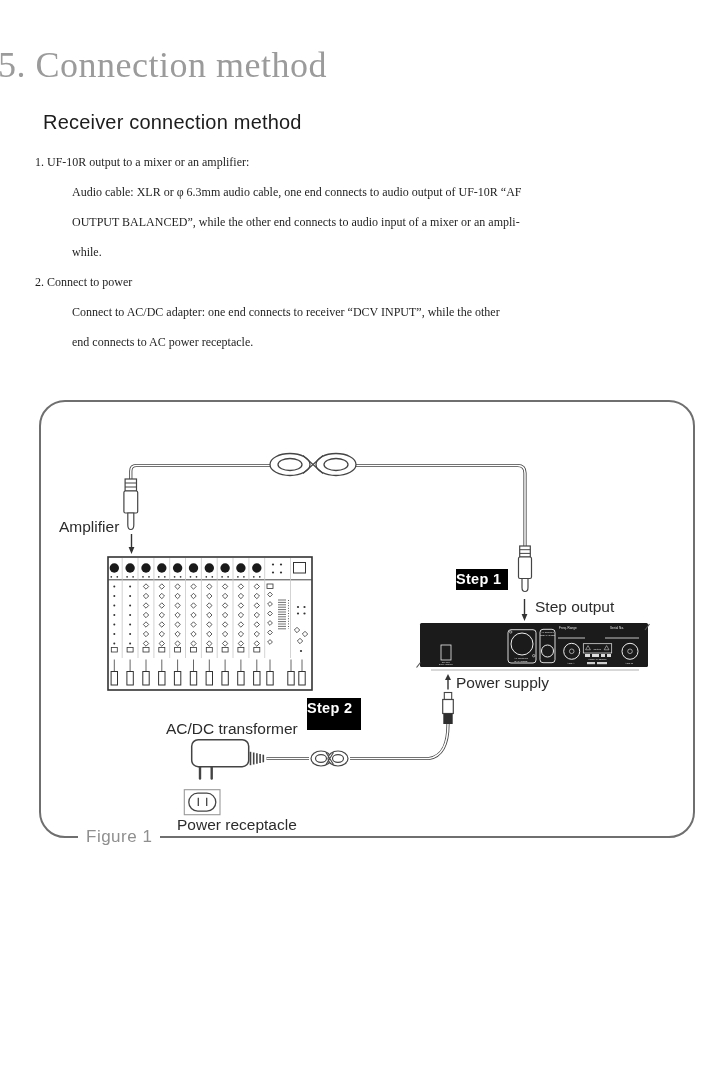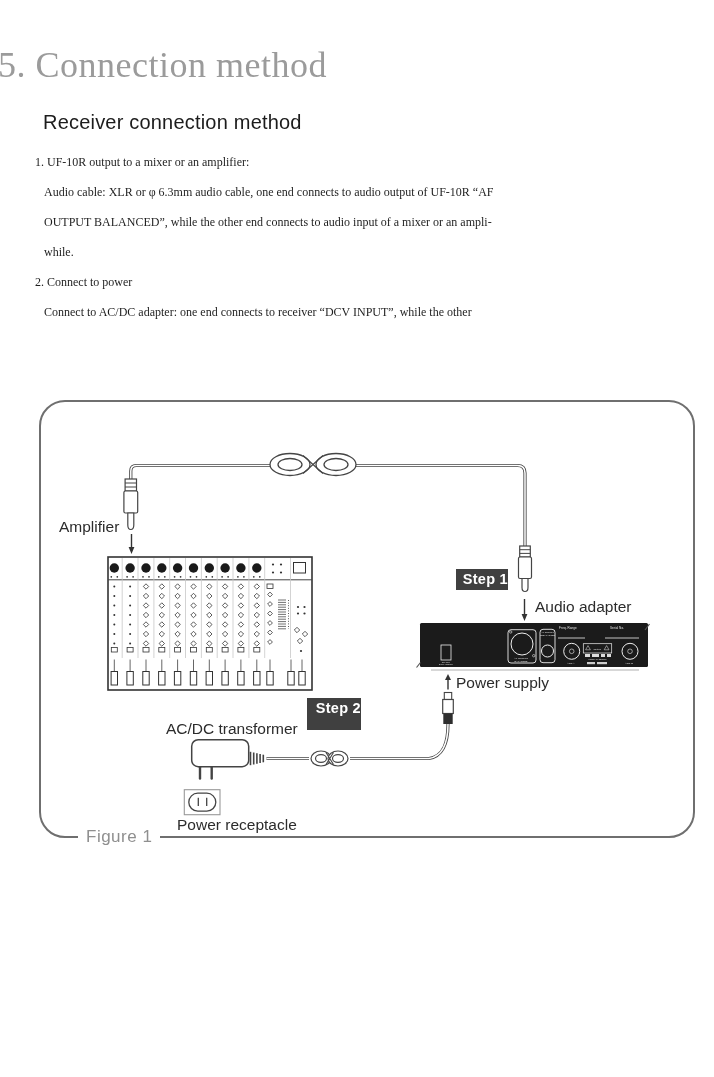--- a/index.html
+++ b/index.html
@@ -6,26 +6,26 @@
   .page{position:relative;width:714px;height:1077px;background:#fff;overflow:hidden;
         font-family:"Liberation Sans",sans-serif;margin-top:48px;}
   .title{position:absolute;left:-2px;top:-6px;margin:0;font:400 36px/1.3 "Liberation Serif",serif;
          color:#9b9b9b;letter-spacing:.5px;white-space:nowrap;}
   .heading{position:absolute;left:43px;top:62px;margin:0;font:400 20px/1.2 "Liberation Sans",sans-serif;
          color:#1c1c1c;letter-spacing:.2px;white-space:nowrap;}
   .body-text{position:absolute;left:0;top:99px;width:714px;}
   .body-text .ln{height:30px;line-height:30px;font-family:"Liberation Serif",serif;
          font-size:12px;color:#1e1e1e;white-space:nowrap;}
   .ln-num{padding-left:35px;}
-  .ln-cont{padding-left:44px;}
+  .ln-cont{padding-left:72px;}
   .figure-box{position:absolute;left:39px;top:352px;width:656px;height:438px;box-sizing:border-box;
          border:2px solid #6f6f6f;border-radius:26px;}
   .fig-svg{position:absolute;left:39px;top:352px;width:656px;height:438px;}
   .lbl{position:absolute;font:15.5px/1.2 "Liberation Sans",sans-serif;color:#2c2c2c;white-space:nowrap;}
-  .badge{position:absolute;background:#404040;color:#ffffff;text-align:right;
+  .badge{position:absolute;background:#000000;color:#ffffff;text-align:left;
          font:bold 14.5px/20.5px "Liberation Sans",sans-serif;letter-spacing:.3px;}
   .figure-caption{position:absolute;left:78px;top:779px;background:#ffffff;padding:0 8px;
          font:17px/20px "Liberation Sans",sans-serif;color:#8f8f8f;letter-spacing:.5px;z-index:5;}
   .page-number{position:absolute;left:715px;top:1049px;font:18px/1.2 "Liberation Sans",sans-serif;color:#2e2e2e;}
   
   .cab{fill:none;stroke:#454545;stroke-width:3.2;}
   .cab-in{fill:none;stroke:#ffffff;stroke-width:1.5;}
   .ln-art{stroke:#454545;fill:#ffffff;}
   .ptx{fill:#e8e8e8;font-family:"Liberation Sans",sans-serif;text-anchor:middle;letter-spacing:.1px;}
 </style>
@@ -37,20 +37,21 @@
   <h1 class="title">5. Connection method</h1>
   <h2 class="heading">Receiver connection method</h2>
 
   <div class="body-text">
     <div class="ln ln-num">1. UF-10R output to a mixer or an amplifier:</div>
     <div class="ln ln-cont">Audio cable: XLR or φ 6.3mm audio cable, one end connects to audio output of UF-10R “AF</div>
     <div class="ln ln-cont">OUTPUT BALANCED”, while the other end connects to audio input of a mixer or an ampli-</div>
     <div class="ln ln-cont">while.</div>
     <div class="ln ln-num">2. Connect to power</div>
     <div class="ln ln-cont">Connect to AC/DC adapter: one end connects to receiver “DCV INPUT”, while the other</div>
+    <div class="ln ln-cont">end connects to AC power receptacle.</div>
   </div>
 
   <div class="figure-box"></div>
 
   <svg class="fig-svg" viewBox="0 0 656 438">
 
     <g>
       <path class="cab" d="M 91.8 82 L 91.8 71 Q 91.8 65.5 97.3 65.5 L 233 65.5"></path>
       <path class="cab-in" d="M 91.8 82 L 91.8 71 Q 91.8 65.5 97.3 65.5 L 233 65.5"></path>
       <path class="cab" d="M 314 65.5 L 478.5 65.5 Q 486 65.5 486 73 L 486 146"></path>
@@ -378,21 +379,21 @@
     <g>
       <rect x="145.3" y="389.7" width="35.7" height="25" fill="#fff" stroke="#999" stroke-width="1.1"></rect>
       <rect x="149.8" y="393.2" width="27" height="18" rx="9" fill="#fff" stroke="#444" stroke-width="1.3"></rect>
       <line x1="159.3" y1="397.7" x2="159.3" y2="406" stroke="#444" stroke-width="1.3"></line>
       <line x1="167.7" y1="397.7" x2="167.7" y2="406" stroke="#444" stroke-width="1.3"></line>
     </g>
   </svg>
 
   <div class="lbl" style="left:59px;top:470px">Amplifier</div>
   <div class="badge" style="left:456px;top:521px;width:52px;height:20.5px">Step 1</div>
-  <div class="lbl" style="left:535px;top:550px">Audio adapter</div>
+  <div class="lbl" style="left:535px;top:550px">Step output</div>
   <div class="lbl" style="left:456px;top:626px">Power supply</div>
   <div class="badge" style="left:307px;top:650px;width:54px;height:32px">Step 2</div>
   <div class="lbl" style="left:166px;top:672px">AC/DC transformer</div>
   <div class="lbl" style="left:177px;top:768px">Power receptacle</div>
 
   <div class="figure-caption">Figure 1</div>
   <div class="page-number">18</div>
 </div>
 
 </body></html>

